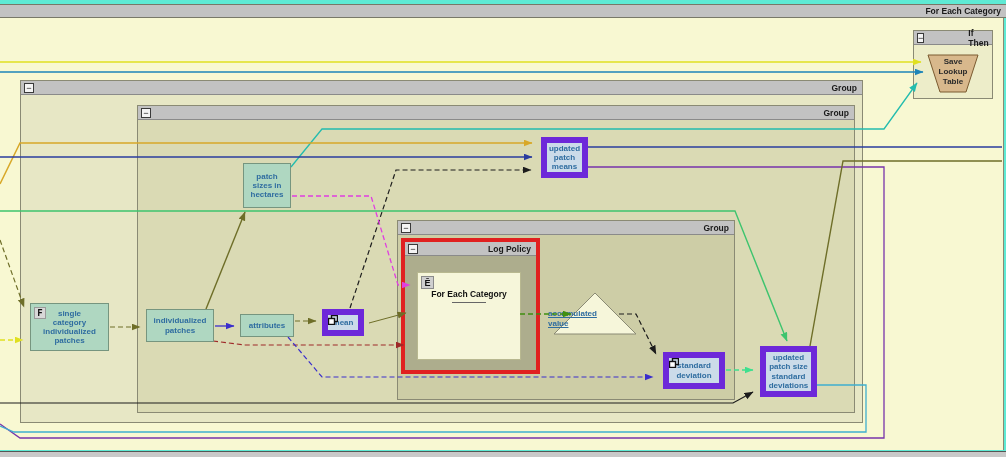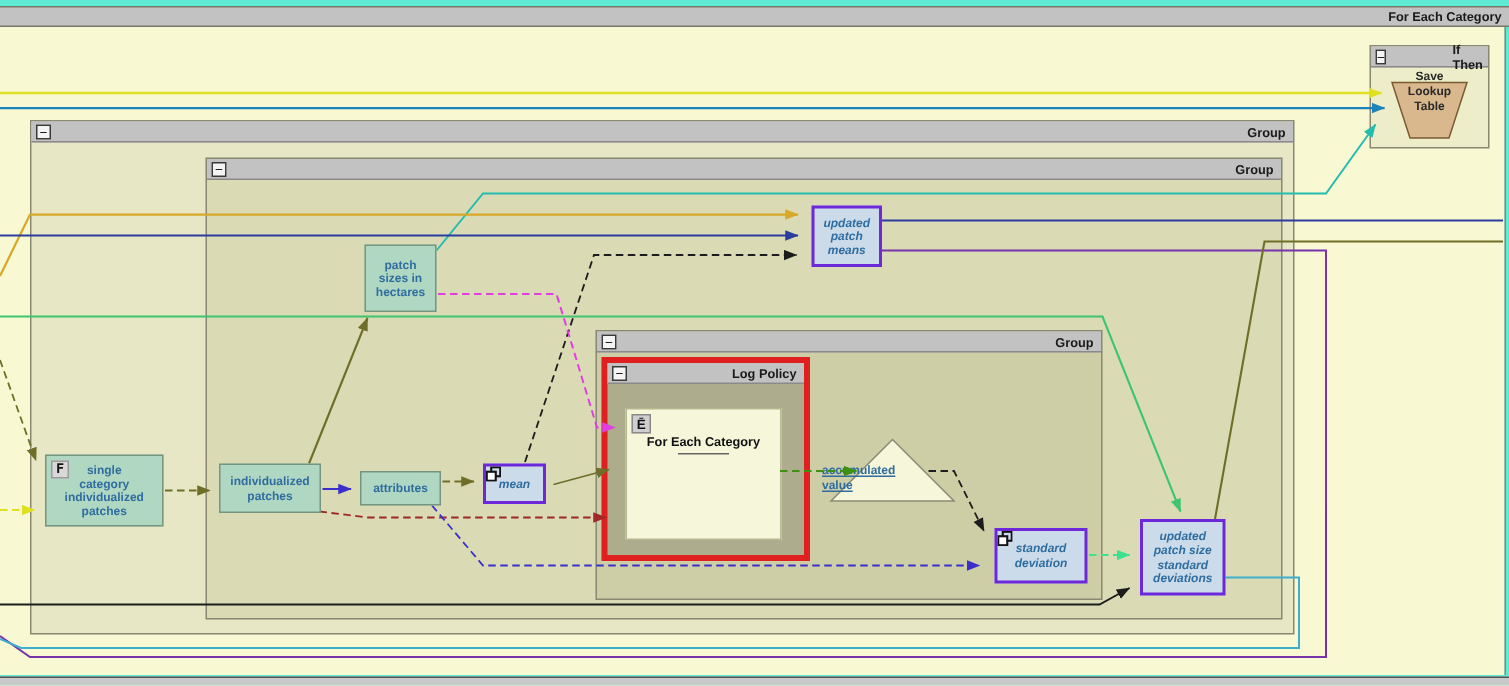--- a/index.html
+++ b/index.html
@@ -16,21 +16,21 @@
   
   #topbar{left:0;top:4px;width:1006px;height:14px;background:var(--header_bg);
           border-top:1px solid #787868;border-bottom:1px solid #787868;display:flex;align-items:center;box-sizing:border-box;}
   #topbar span{margin-left:auto;padding-right:5px;font-size:8.5px;font-weight:bold;color:#1a1a1a;}
   #bottombar{left:0;top:451px;width:1006px;height:6px;background:#C9C9C9;border-top:1px solid #555;}
   #right-border{left:1003px;top:18px;width:0;height:432px;border-left:1px solid #8A8A74;}
   
   .mod{position:absolute;display:flex;align-items:center;justify-content:center;text-align:center;
        box-sizing:border-box;font-size:8px;font-weight:bold;color:#2F6DA0;line-height:1.15;z-index:8;cursor:default;}
   .teal{background:var(--module_teal);border:1px solid #76957F;}
-  .blue{background:var(--module_blue);border:2px solid #6d28d9;font-style:italic;}
+  .blue{background:var(--module_blue);border:6px solid #6d28d9;}
   .miniicon{position:absolute;left:3px;top:3px;width:12px;height:12px;background:#D8D8D8;
             border:1px solid #9a9a9a;font-size:9px;line-height:11px;font-weight:bold;color:#111;
             text-align:center;font-family:"DejaVu Sans Mono",monospace;box-sizing:border-box;}
   .rowicon{display:inline-block;margin-right:4px;}
   
   #logpolicy{border:4px solid var(--red_border);background:var(--logpolicy_bg);}
   #note{background:var(--note_bg);border:1px solid #B8B890;z-index:5;text-align:center;box-sizing:border-box;}
   #note .ntitle{font-size:8.5px;font-weight:bold;color:#111;margin-top:16px;}
   #note .nsep{width:34px;margin:3px auto 4px auto;border:none;border-top:1px solid #666;}
   #note .nbody{font-size:7.5px;color:#3a3a3a;line-height:1.35;}
@@ -219,17 +219,17 @@
   <div class="mod blue" style="left:760px;top:346px;width:57px;height:51px;">
     <span class="pre">updated
 patch size
 standard
 deviations</span>
   </div>
 
   <svg class="abs" style="left:924px;top:52px;z-index:8;" width="58" height="43" viewBox="0 0 58 43">
     <polygon points="4,3 54,3 42,40 16,40" style="fill:var(--trapezoid)" stroke="#7A5A30" stroke-width="1"></polygon>
   </svg>
-  <div class="abs pre" id="trap-label" style="left:924px;top:46px;width:58px;">Save
+  <div class="abs pre" id="trap-label" style="left:924px;top:57px;width:58px;">Save
 Lookup
 Table</div>
 
 </div>
 
 </body></html>

